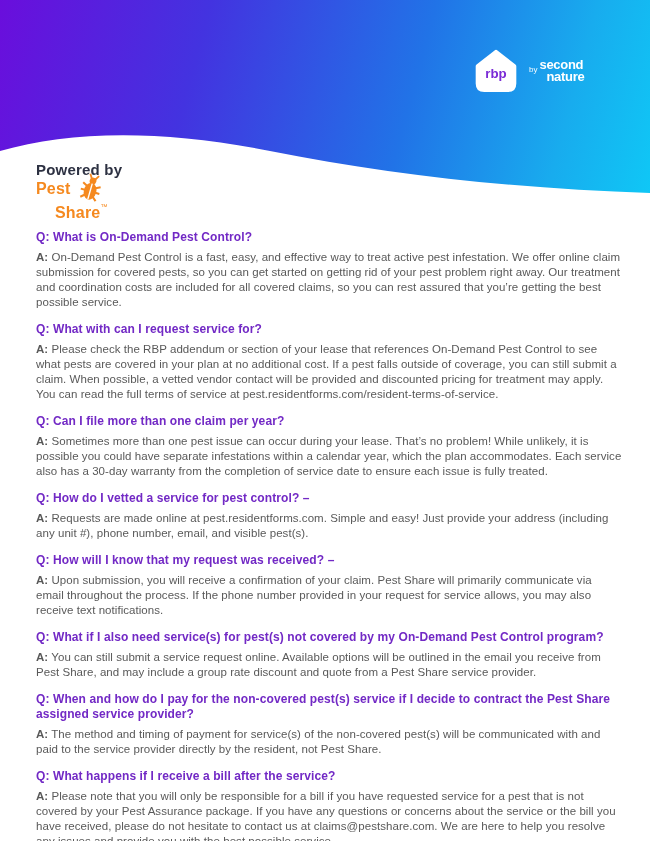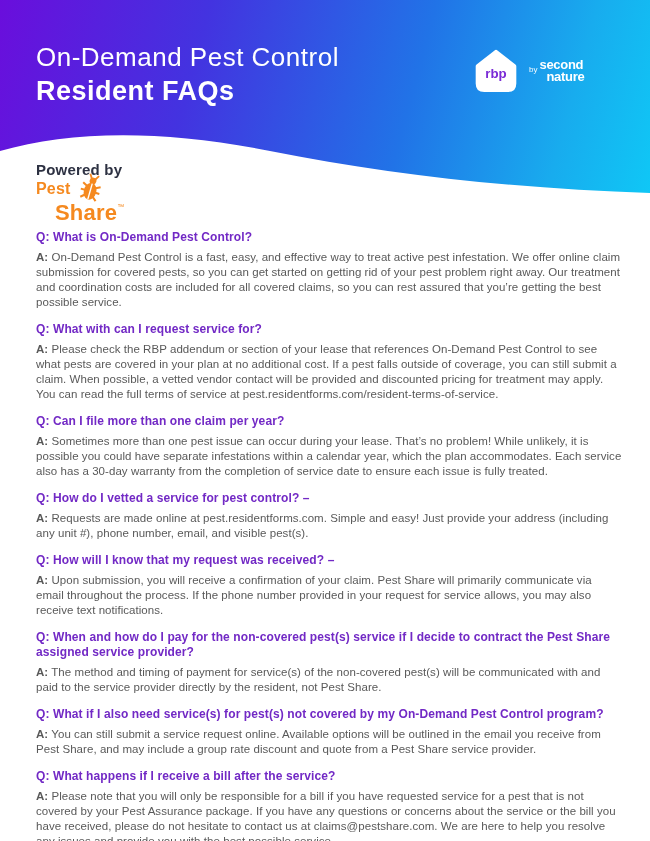--- a/index.html
+++ b/index.html
@@ -36,21 +36,21 @@
   .sn-word1 { font-size: 13px; font-weight: 700; letter-spacing: -0.3px; }
   .sn-word2 { font-size: 13px; font-weight: 700; letter-spacing: -0.3px; margin-left: 7px; }
 
   
   .ps-logo { position: absolute; left: 36px; top: 161px; }
   .ps-powered { font-size: 15px; font-weight: 700; color: #2D3142; letter-spacing: 0.2px; }
   .ps-row { display: flex; align-items: flex-start; margin-top: 1px; }
   .ps-word1 { font-size: 16px; font-weight: 700; color: #F5891F; letter-spacing: 0.2px; line-height: 20px; }
   .ps-bug { width: 30px; height: 34px; margin-left: 5px; margin-top: -8px; }
   .ps-row2 { margin-left: 19px; margin-top: -2px; }
-  .ps-word2 { font-size: 22px; font-weight: 700; color: #F5891F; letter-spacing: 0.2px; line-height: 20px; }
+  .ps-word2 { font-size: 16px; font-weight: 700; color: #F5891F; letter-spacing: 0.2px; line-height: 20px; }
   .ps-tm { font-size: 7px; color: #F5891F; vertical-align: top; }
 
   
   .content { position: absolute; left: 36px; top: 230px; width: 586px; }
   .qa-block { margin-bottom: 12px; }
   .question {
     color: #7229C5; font-size: 12px; font-weight: 700;
     line-height: 15px; margin-bottom: 5px; letter-spacing: 0.1px;
   }
   .answer {
@@ -58,24 +58,20 @@
     line-height: 15px; letter-spacing: 0.05px;
   }
   .answer .a-prefix { font-weight: 700; }
 </style>
 </head>
 <body>
 
 <div class="page">
 
   <div class="header">
-    <div class="header-titles">
-      <div class="title-line1">On-Demand Pest Control</div>
-      <div class="title-line2">Resident FAQs</div>
-    </div>
 
     <div class="rbp-logo">
       <svg class="rbp-mark" viewBox="0 0 64 64" aria-hidden="true">
         <rect x="14" y="14" width="36" height="36" rx="9" fill="#45C8BE" transform="rotate(45 32 32)"></rect>
         <path d="M32 8 L55 26 V48 Q55 56 47 56 H17 Q9 56 9 48 V26 Z" fill="#ffffff" stroke="#ffffff" stroke-width="6" stroke-linejoin="round"></path>
         <text x="32" y="41" text-anchor="middle" font-family="Liberation Sans, sans-serif" font-size="17" font-weight="bold" fill="#7A2BD6">rbp</text>
       </svg>
       <div class="sn-text">
         <span class="sn-by">by</span>
         <span class="sn-words">
@@ -136,27 +132,27 @@
       <div class="question">Q: How do I vetted a service for pest control? –</div>
       <div class="answer"><span class="a-prefix">A:</span><span> Requests are made online at pest.residentforms.com. Simple and easy! Just provide your address (including any unit #), phone number, email, and visible pest(s).</span></div>
     </div>
 
     <div class="qa-block">
       <div class="question">Q: How will I know that my request was received? –</div>
       <div class="answer"><span class="a-prefix">A:</span><span> Upon submission, you will receive a confirmation of your claim. Pest Share will primarily communicate via email throughout the process. If the phone number provided in your request for service allows, you may also receive text notifications.</span></div>
     </div>
 
     <div class="qa-block">
-      <div class="question">Q: When and how do I pay for the non-covered pest(s) service if I decide to contract the Pest Share assigned service provider?</div>
-      <div class="answer"><span class="a-prefix">A:</span><span> The method and timing of payment for service(s) of the non-covered pest(s) will be communicated with and paid to the service provider directly by the resident, not Pest Share.</span></div>
+      <div class="question">Q: What if I also need service(s) for pest(s) not covered by my On-Demand Pest Control program?</div>
+      <div class="answer"><span class="a-prefix">A:</span><span> You can still submit a service request online. Available options will be outlined in the email you receive from Pest Share, and may include a group rate discount and quote from a Pest Share service provider.</span></div>
     </div>
 
     <div class="qa-block">
-      <div class="question">Q: What if I also need service(s) for pest(s) not covered by my On-Demand Pest Control program?</div>
-      <div class="answer"><span class="a-prefix">A:</span><span> You can still submit a service request online. Available options will be outlined in the email you receive from Pest Share, and may include a group rate discount and quote from a Pest Share service provider.</span></div>
+      <div class="question">Q: When and how do I pay for the non-covered pest(s) service if I decide to contract the Pest Share assigned service provider?</div>
+      <div class="answer"><span class="a-prefix">A:</span><span> The method and timing of payment for service(s) of the non-covered pest(s) will be communicated with and paid to the service provider directly by the resident, not Pest Share.</span></div>
     </div>
 
     <div class="qa-block">
       <div class="question">Q: What happens if I receive a bill after the service?</div>
       <div class="answer"><span class="a-prefix">A:</span><span> Please note that you will only be responsible for a bill if you have requested service for a pest that is not covered by your Pest Assurance package. If you have any questions or concerns about the service or the bill you have received, please do not hesitate to contact us at claims@pestshare.com. We are here to help you resolve any issues and provide you with the best possible service.</span></div>
     </div>
 
   </div>
 </div>
 

